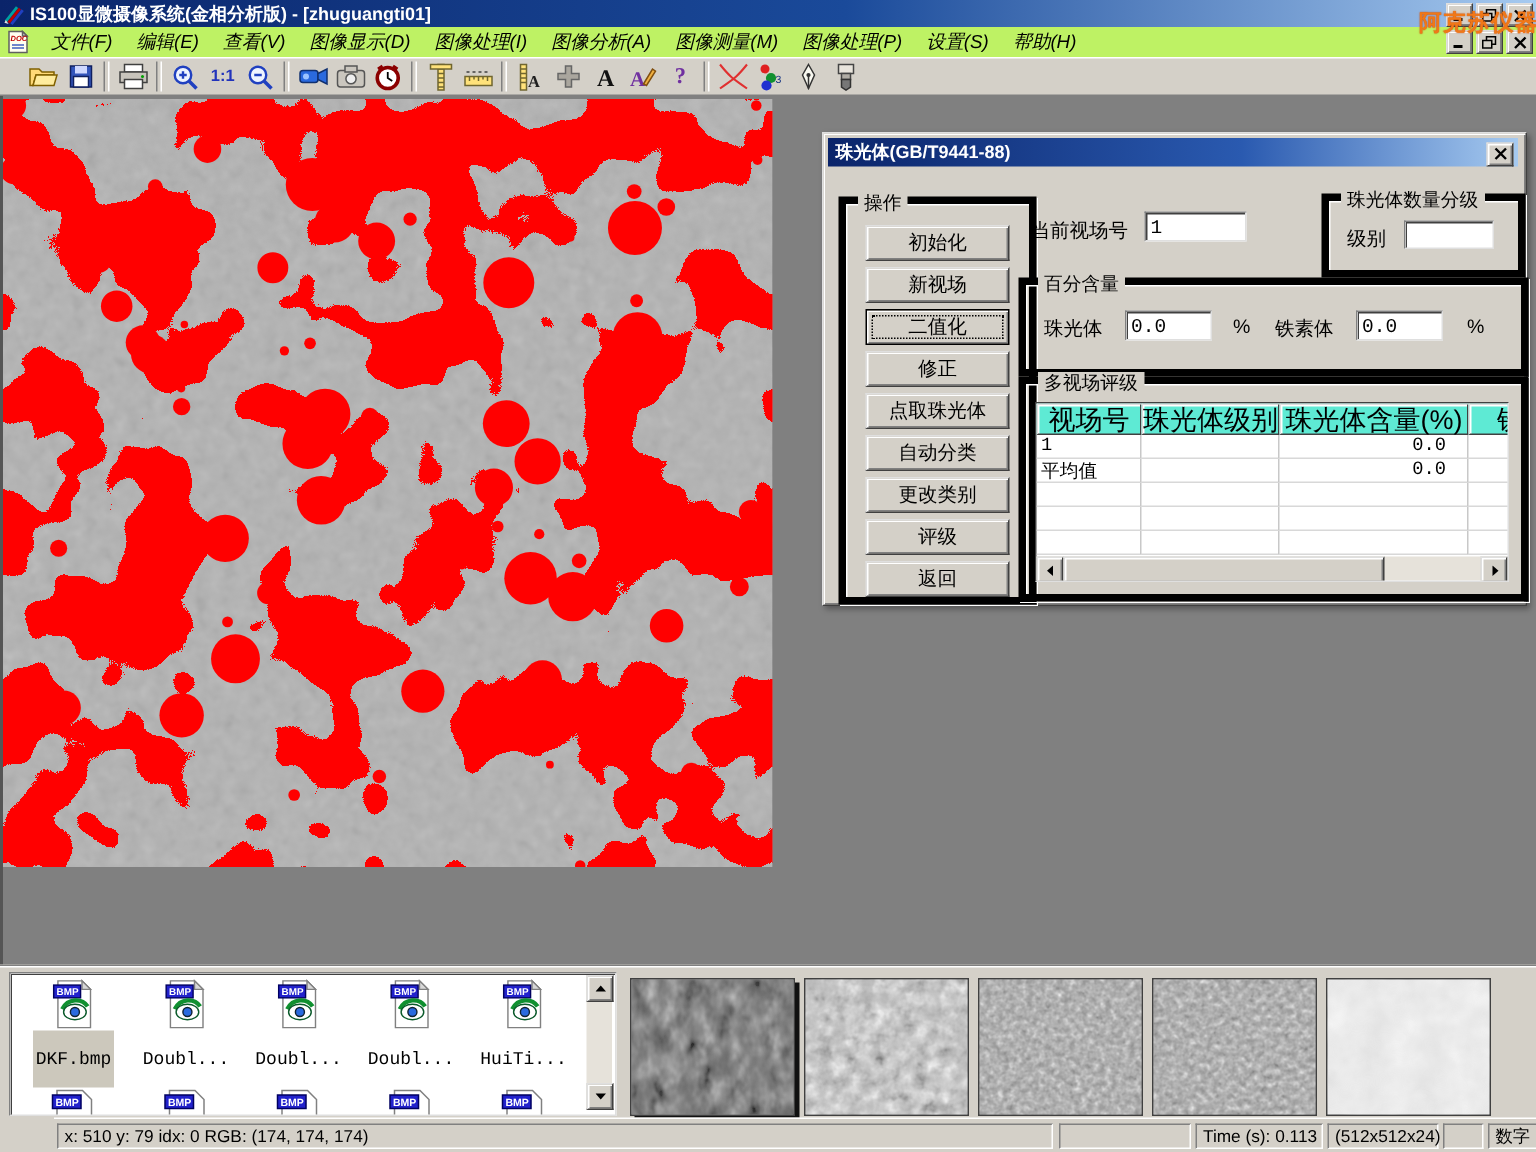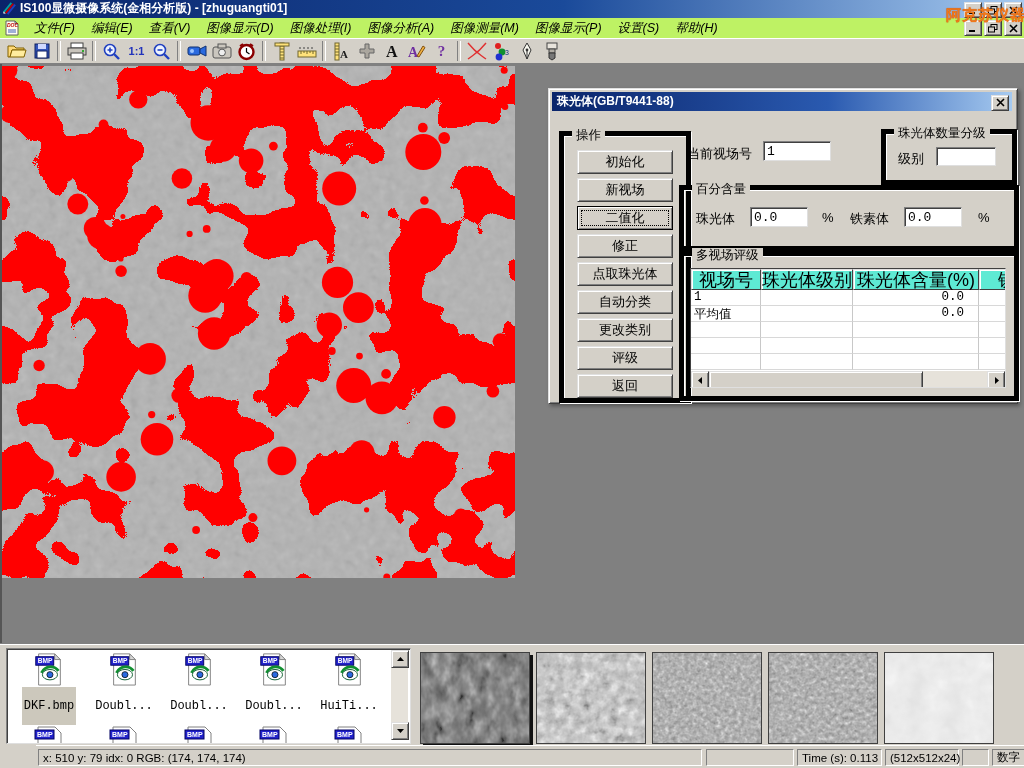--- a/index.html
+++ b/index.html
@@ -8,42 +8,42 @@
        -webkit-font-smoothing:none;}
   .abs{position:absolute;}
 
   
   .raised{background:#d4d0c8;border:1px solid;border-color:#dfdfdf #404040 #404040 #dfdfdf;
           box-shadow:inset 1px 1px 0 #fff, inset -1px -1px 0 #808080;}
 
   
   .titlebar{left:0;top:0;width:1024px;height:18px;
             background:linear-gradient(90deg,#0a246a 0%,#1a4a9a 55%,#a6caf0 100%);
-            display:flex;color:#fff;}
+            display:flex;align-items:center;color:#fff;}
   .titlebar .ttext{font-size:12px;font-weight:bold;margin-left:3px;white-space:nowrap;}
   .appicon{width:15px;height:15px;margin-left:2px;flex:0 0 auto;}
   .winbtns{position:absolute;right:2px;top:2px;display:flex;gap:2px;}
   .wbtn{width:16px;height:14px;display:flex;align-items:center;justify-content:center;}
 
   
   .watermark{left:946px;top:6px;color:#f07818;font-size:15px;font-weight:bold;
              z-index:60;text-shadow:0 0 1px #c04000;letter-spacing:1px;white-space:nowrap;}
 
   
   .menubar{left:0;top:18px;width:1024px;height:20px;background:#bef264;
            display:flex;align-items:center;font-size:12.5px;color:#000;
            border-bottom:1px solid #fff;font-style:italic;}
   .docicon{width:16px;height:16px;margin:0 6px 0 4px;}
   .mi{padding:2px 8px;white-space:nowrap;}
   .mdibtns{position:absolute;right:2px;top:2px;display:flex;gap:2px;}
 
   
   .toolbar{left:0;top:38px;width:1024px;height:26px;background:#d4d0c8;
            border-top:1px solid #fff;border-bottom:1px solid #808080;
-           display:flex;align-items:center;padding-left:4px;box-sizing:border-box;}
+           display:flex;align-items:center;padding-left:16px;box-sizing:border-box;}
   .tbtn{width:25px;height:22px;display:flex;align-items:center;justify-content:center;flex:0 0 auto;}
   .tsep{width:2px;height:20px;margin:0 3px;border-left:1px solid #808080;border-right:1px solid #fff;flex:0 0 auto;}
 
   
   .workspace{left:0;top:64px;width:1024px;height:579px;background:#808080;
              border-left:2px solid #555;box-sizing:border-box;}
   .micro-image{left:2px;top:66px;width:513px;height:512px;}
 
   
   .dialog{left:548px;top:88px;width:470px;height:316px;background:#d4d0c8;
@@ -153,21 +153,21 @@
     <text x="3" y="7" font-size="5" font-weight="bold" fill="#c00000" font-family="sans-serif">DOC</text>
     <path d="M4 10 h8 M4 12 h8" stroke="#4060c0" stroke-width="1"></path>
   </svg>
   <span class="mi">文件(F)</span>
   <span class="mi">编辑(E)</span>
   <span class="mi">查看(V)</span>
   <span class="mi">图像显示(D)</span>
   <span class="mi">图像处理(I)</span>
   <span class="mi">图像分析(A)</span>
   <span class="mi">图像测量(M)</span>
-  <span class="mi">图像显示(P)</span>
+  <span class="mi">图像处理(P)</span>
   <span class="mi">设置(S)</span>
   <span class="mi">帮助(H)</span>
   <div class="mdibtns">
     <div class="wbtn raised">
       <svg width="10" height="9" viewBox="0 0 10 9">
           <rect x="1" y="6" width="6" height="2" fill="#000"></rect>
         </svg>
     </div>
     <div class="wbtn raised">
       <svg width="10" height="9" viewBox="0 0 10 9">

